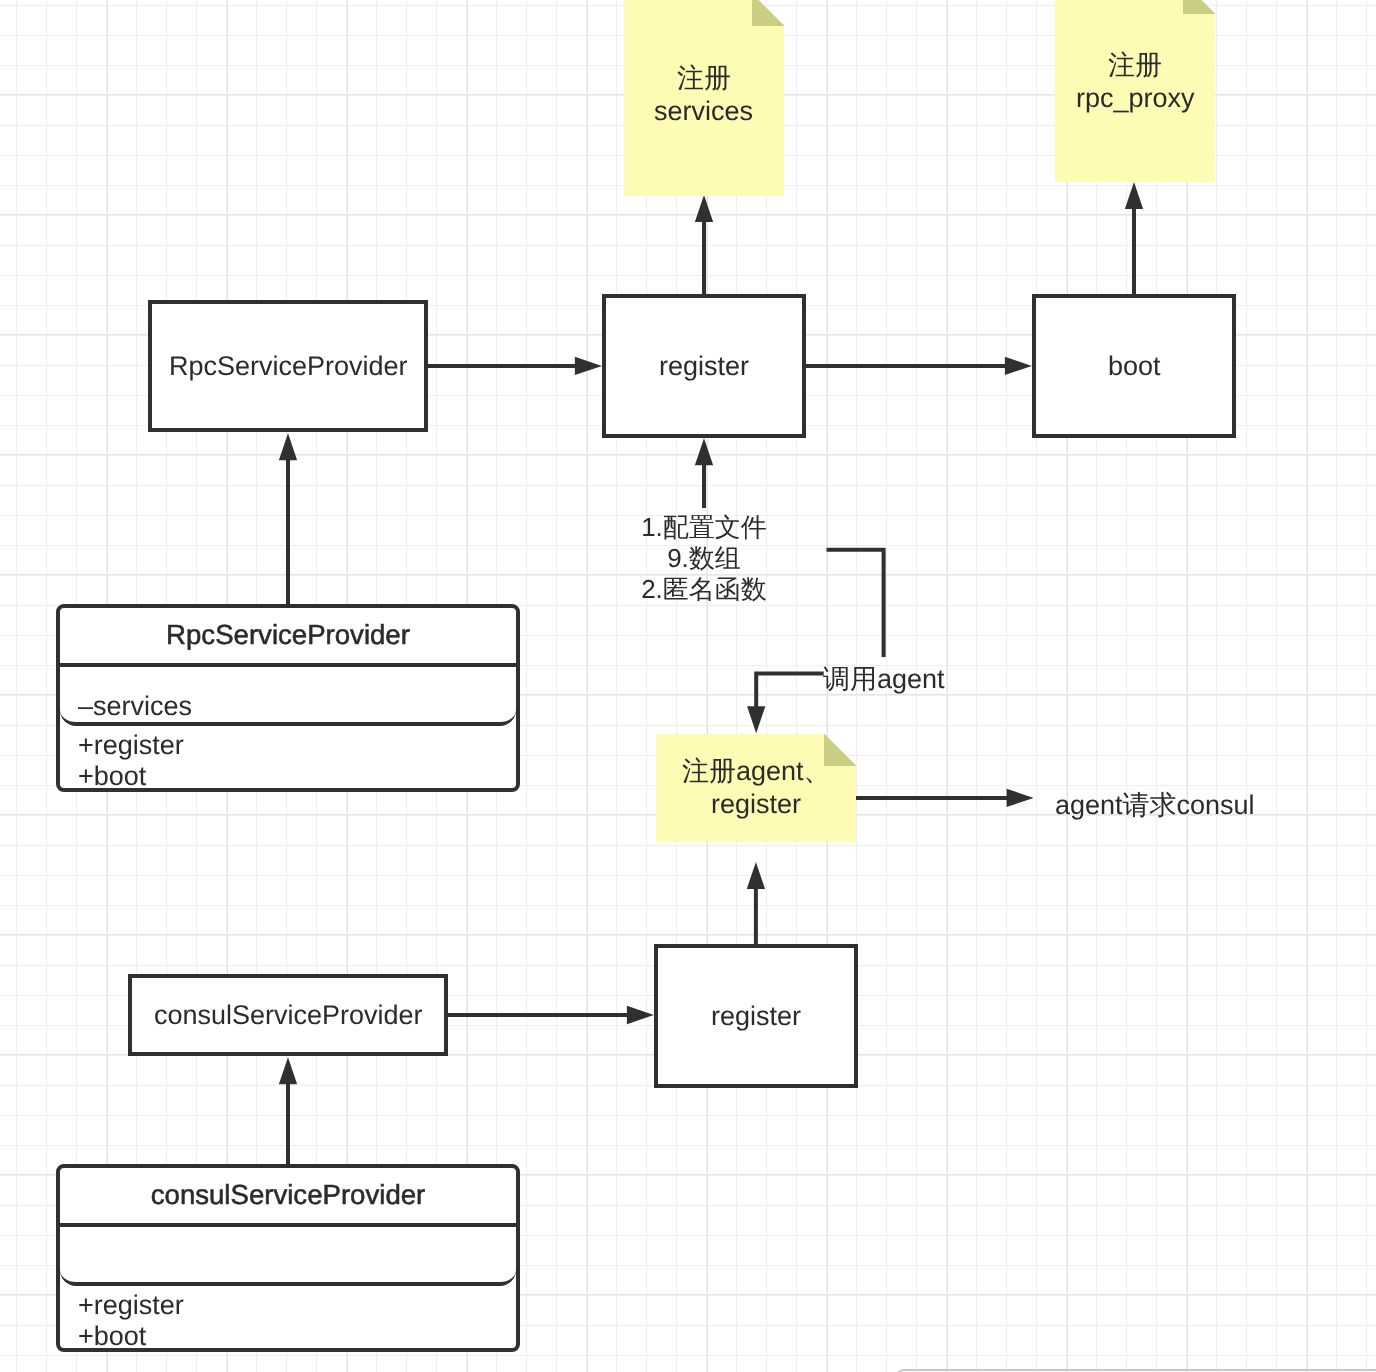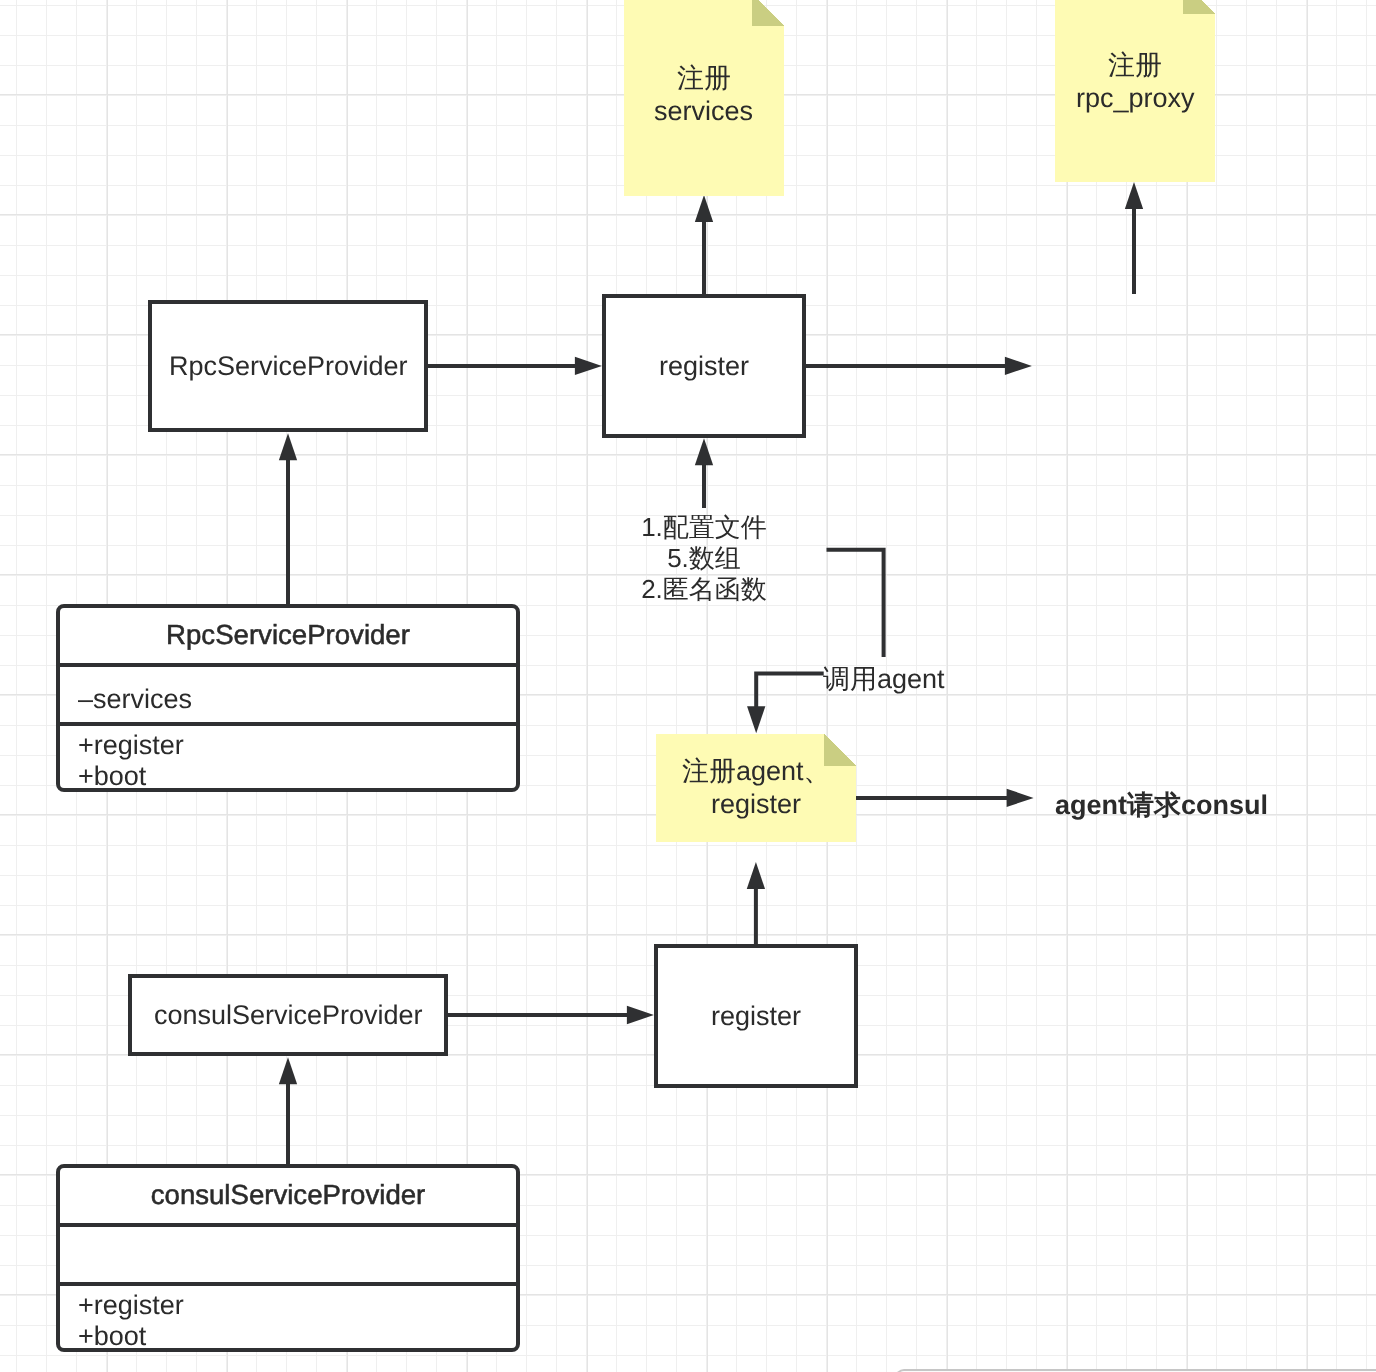--- a/index.html
+++ b/index.html
@@ -50,21 +50,21 @@
   }
   .uml{
     border:4px solid #2f3032;background:#fff;border-radius:8px;
     display:flex;flex-direction:column;overflow:hidden;
   }
   .uml .title{box-sizing:border-box;display:flex;align-items:center;justify-content:center;
     font-weight:normal;font-size:27.6px;color:#2b2b2b;border-bottom:4px solid #2f3032;
     -webkit-text-stroke:0.55px #2b2b2b;}
   .uml .sec{box-sizing:border-box;border-bottom:4px solid #2f3032;font-size:27px;color:#2b2b2b;
     padding:4px 18px;line-height:31px;}
-  .uml .sec.mid{display:flex;flex-direction:column;justify-content:center;padding-top:10px;padding-bottom:0;}
+  .uml .sec.mid{display:flex;flex-direction:column;justify-content:flex-end;padding-top:10px;padding-bottom:0;border-radius:16px;}
   .uml .sec:last-child{border-bottom:none;}
   .lbl{position:absolute;font-size:27px;color:#2b2b2b;white-space:nowrap;line-height:31px;margin-top:6px;}
 </style>
 </head>
 <body>
 
 <div id="canvas">
   <div class="grid"></div>
 
   <svg id="art" viewBox="0 0 1376 1372">
@@ -137,20 +137,23 @@
   </div>
 
   <div class="node rectbox" style="left:148px;top:300px;width:280px;height:132px;">
     <span>RpcServiceProvider</span>
   </div>
 
   <div class="node rectbox" style="left:602px;top:294px;width:204px;height:144px;">
     <span>register</span>
   </div>
 
+  <div class="node rectbox" style="left:1032px;top:294px;width:204px;height:144px;">
+    <span>boot</span>
+  </div>
 
   <div class="node rectbox" style="left:128px;top:974px;width:320px;height:82px;">
     <span>consulServiceProvider</span>
   </div>
 
   <div class="node rectbox" style="left:654px;top:944px;width:204px;height:144px;">
     <span>register</span>
   </div>
 
   <div class="node uml" style="left:56px;top:604px;width:464px;height:188px;">
@@ -170,22 +173,22 @@
       <div></div>
     </div>
     <div class="sec" style="height:62px;">
       <div>+register</div>
       <div>+boot</div>
     </div>
   </div>
 
   <div class="lbl" style="left:640px;top:506px;text-align:center;width:128px;font-size:26px;line-height:31px;">
     <div>1.配置文件</div>
-    <div>5.数组</div>
+    <div>9.数组</div>
     <div>2.匿名函数</div>
   </div>
 
   <div class="lbl" style="left:823px;top:658px;">调用agent</div>
 
-  <div class="lbl" style="left:1055px;top:784px;font-weight:bold;">agent请求consul</div>
+  <div class="lbl" style="left:1055px;top:784px;">agent请求consul</div>
 
   <div style="position:absolute;left:895px;top:1369px;width:500px;height:40px;background:#fbfbfb;border-top:2px solid #c6c6c6;border-left:2px solid #c6c6c6;border-radius:9px 0 0 0;"></div>
 </div>
 
 </body></html>

